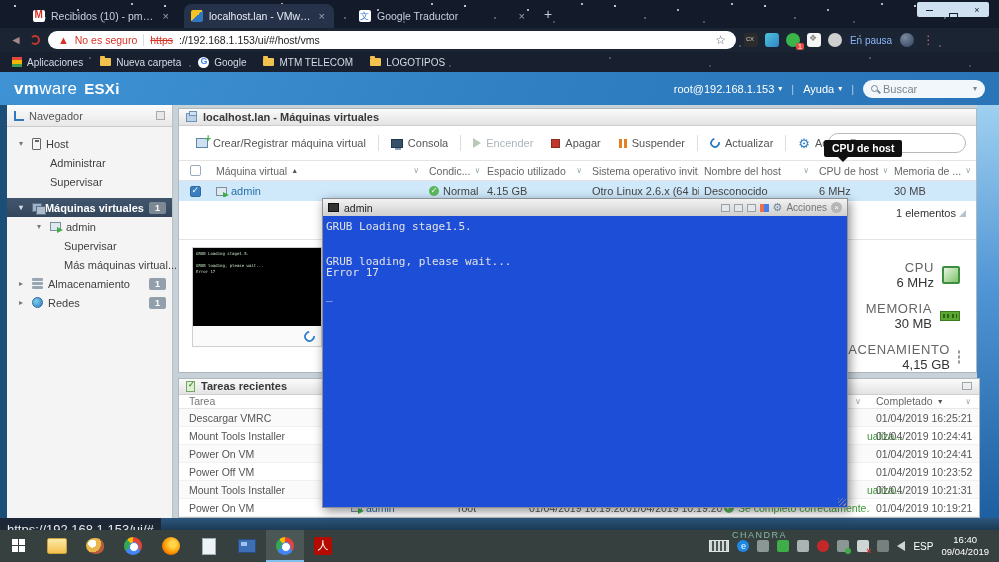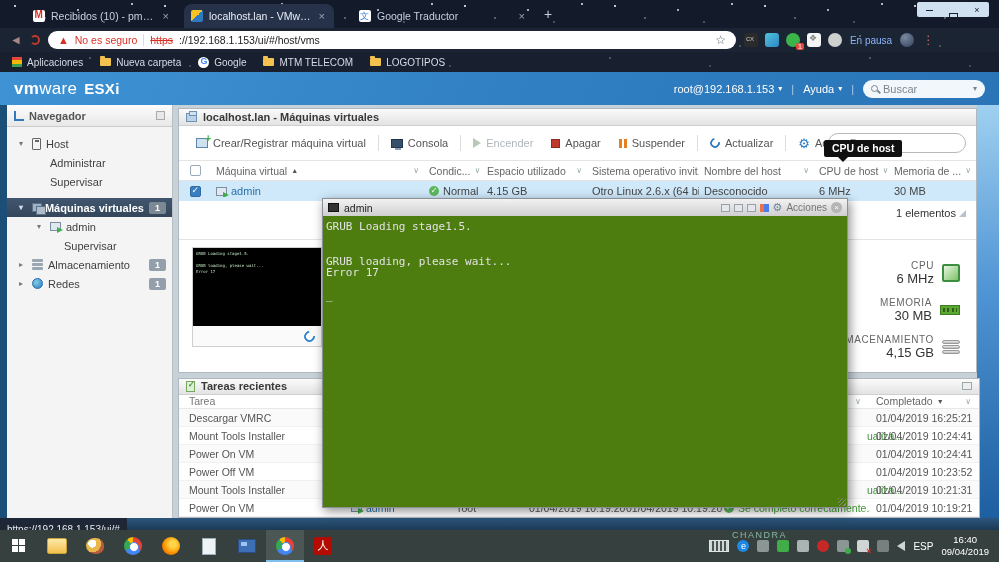--- a/index.html
+++ b/index.html
@@ -69,21 +69,21 @@
 .hdr-search{width:122px;height:18px;background:#f2f7fb;border-radius:9px;display:flex;align-items:center;gap:5px;padding:0 8px;color:#7a868f}
 .mag-icon{width:7px;height:7px;border:1.5px solid #7a868f;border-radius:50%;position:relative;flex:0 0 auto}
 .mag-icon::after{content:"";position:absolute;left:5px;top:5px;width:4px;height:1.5px;background:#7a868f;transform:rotate(45deg)}
 .hdr-search .hdr-caret{margin-left:auto;color:#7a868f}
 
 
 .esxi-body{position:relative;height:413px;background:#c7d1d8}
 .desktop-strip{position:absolute;right:0;top:0;bottom:0;width:22px;background:linear-gradient(180deg,#9fd0f0 0%,#4f94d4 45%,#1d5fa0 100%)}
 .nav-strip{position:absolute;left:0;top:0;bottom:0;width:7px;background:#1c4f77}
 .nav-panel{position:absolute;left:7px;top:0;bottom:0;width:166px;background:#f4f4f4;border-right:1px solid #b8c0c6;font-size:11px;color:#3f3f3f}
-.nav-header{height:22px;background:linear-gradient(#fcfcfc,#e8e8e8);border-bottom:1px solid #ccc;display:flex;align-items:center;gap:5px;padding:0 7px;font-weight:bold;color:#555}
+.nav-header{height:22px;background:linear-gradient(#fcfcfc,#e8e8e8);border-bottom:1px solid #ccc;display:flex;align-items:center;gap:5px;padding:0 7px;font-weight:normal;color:#555}
 .tree-icon{width:10px;height:10px;border-left:2px solid #2e79c0;border-bottom:2px solid #2e79c0}
 .pin-icon{margin-left:auto;width:9px;height:9px;border:1px solid #aaa;background:#e8e8e8}
 .nav-scroll{padding-top:7px}
 .nav-item{height:19px;display:flex;align-items:center;gap:5px;padding-right:6px;cursor:default;white-space:nowrap}
 .nav-item.lvl1{padding-left:12px}.nav-item.lvl2{padding-left:30px}.nav-item.lvl3{padding-left:44px}
 .nav-item.selected{background:linear-gradient(#41566e,#33465b);color:#fff;font-weight:bold}
 .nav-arrow{font-size:8px;color:#777;width:8px;flex:0 0 8px}
 .nav-item.selected .nav-arrow{color:#d7dee6}
 .nav-gap{height:7px}
 .badge{margin-left:auto;background:#93a0ac;color:#fff;border-radius:2px;font-size:9px;line-height:12px;padding:0 6px;font-weight:bold}
@@ -136,21 +136,21 @@
 .grip{width:0;height:0;border-left:7px solid transparent;border-bottom:7px solid #b9c2c9}
 .vm-divider{height:1px;background:#e3e3e3;margin-top:14px}
 .vm-content{flex:1;position:relative}
 .preview{position:absolute;left:13px;top:7px;width:130px;height:100px;border:1px solid #cfcfcf;display:flex;flex-direction:column}
 .preview-screen{flex:1;background:#000;font-family:"DejaVu Sans Mono",monospace;font-size:4px;line-height:6px;color:#bfe3bf;padding:3px;white-space:pre;overflow:hidden}
 .preview-bar{height:20px;background:#fafafa;display:flex;align-items:center;justify-content:flex-end;padding:0 6px}
 .refresh-big{width:11px;height:11px;border:2.5px solid #2f80d0;border-radius:50%;border-top-color:transparent;transform:rotate(40deg)}
 .stats{position:absolute;right:16px;top:20px;width:140px;display:flex;flex-direction:column;gap:11px}
 .stat{display:flex;align-items:center;justify-content:flex-end;gap:8px}
 .stat-text{text-align:right}
-.stat-label{font-size:10px;letter-spacing:.6px;color:#666}
+.stat-label{font-size:13px;letter-spacing:.6px;color:#666}
 .stat-value{font-size:13px;color:#333}
 .cpu-icon{width:18px;height:18px;background:linear-gradient(135deg,#e8f5e0,#7dc268);border:2px solid #3e8e41;border-radius:2px}
 .ram-icon{width:20px;height:10px;background:#5aa832;border:1px solid #3e7a20;position:relative}
 .ram-icon::after{content:"";position:absolute;left:2px;top:2px;right:2px;height:4px;background:repeating-linear-gradient(90deg,#2f5e16 0 2px,transparent 2px 4.5px)}
 .disk-icon{width:18px;height:15px;display:flex;flex-direction:column;gap:1px}
 .disk-icon i{flex:1;background:linear-gradient(#e8e8e8,#bdbdbd);border:1px solid #9a9a9a;border-radius:2px}
 
 
 .tasks-panel{position:absolute;left:178px;top:273px;width:802px;height:140px;background:#fff;border:1px solid #b0b8bf;display:flex;flex-direction:column;font-size:10.5px}
 .tasks-title{height:17px;background:linear-gradient(#fbfbfb,#e3e3e3);border-bottom:1px solid #cfcfcf;display:flex;align-items:center;gap:6px;padding:0 7px;font-weight:bold;color:#383838;font-size:11px}
@@ -172,30 +172,30 @@
 
 .console{position:absolute;left:322px;top:198px;width:526px;height:310px;z-index:40;box-shadow:2px 3px 10px rgba(0,0,0,.45);border:1px solid #8a9096}
 .console-title{height:17px;background:linear-gradient(#f2f2f2,#cfcfcf);display:flex;align-items:center;gap:5px;padding:0 5px;font-size:10.5px;color:#222}
 .ctl-monitor{width:11px;height:9px;background:#333;border:1px solid #111}
 .console-title .right{margin-left:auto;display:flex;align-items:center;gap:4px}
 .ctl-sq{width:9px;height:8px;border:1px solid #98a0a8;background:#e4e8ec}
 .ctl-flag{width:9px;height:8px;background:linear-gradient(90deg,#e8734a 50%,#4a7de8 50%)}
 .ctl-gear{color:#6d87a0;font-size:11px;line-height:1}
 .ctl-actions{color:#777;font-size:10px}
 .ctl-close{width:11px;height:11px;border-radius:50%;background:#b5b5b5;color:#fff;font-size:8px;line-height:11px;text-align:center}
-.console-body{position:absolute;top:17px;left:0;right:0;bottom:0;background:#4d7c0f;font-family:"DejaVu Sans Mono",monospace;font-size:11px;line-height:11.5px;color:#e2e2e2;padding:5px 3px;white-space:pre}
+.console-body{position:absolute;top:17px;left:0;right:0;bottom:0;background:#1d4ed8;font-family:"DejaVu Sans Mono",monospace;font-size:11px;line-height:11.5px;color:#e2e2e2;padding:5px 3px;white-space:pre}
 .console-grip{position:absolute;right:1px;bottom:1px;width:8px;height:8px;background:repeating-linear-gradient(135deg,#888 0 1px,transparent 1px 3px)}
 
 
 .tooltip{position:absolute;left:824px;top:140px;z-index:60;background:#101010;color:#fff;font-size:10.5px;font-weight:bold;padding:2px 8px 3px;border-radius:2px;white-space:nowrap}
 .tooltip::after{content:"";position:absolute;left:14px;bottom:-5px;border-left:5px solid transparent;border-right:5px solid transparent;border-top:5px solid #101010}
 
 
 .bottom-bar{position:relative;height:12px;background:linear-gradient(#2c567c,#1c3a55)}
-.status-tip{position:absolute;left:0;top:0;height:22px;background:#1d2735;color:#e8eaed;font-size:10px;display:flex;align-items:center;padding:0 7px;white-space:nowrap}
+.status-tip{position:absolute;left:0;top:0;height:22px;background:#1d2735;color:#e8eaed;font-size:13px;display:flex;align-items:center;padding:0 7px;white-space:nowrap}
 
 
 .taskbar{position:relative;height:32px;background:#36413f;display:flex;align-items:center}
 .tb-item{width:38px;height:32px;display:flex;align-items:center;justify-content:center;flex:0 0 auto}
 .tb-item.active{background:#4a5755;box-shadow:inset 0 -2px 0 #7fc0ee}
 .win-logo{width:14px;height:14px;display:grid;grid-template-columns:6px 6px;grid-template-rows:6px 6px;gap:1px}
 .win-logo i{background:#fff}
 .explorer-ic{width:20px;height:16px;background:linear-gradient(#ffe9a8,#f2c14e);border:1px solid #caa23c;border-radius:2px}
 .paint-ic{width:18px;height:16px;background:radial-gradient(circle at 35% 35%,#fff 25%,#e8b84a 26% 55%,#b85c3a 56%);border-radius:50% 50% 45% 55%}
 .chrome-ic{width:18px;height:18px;border-radius:50%;background:conic-gradient(#ea4335 0 33%,#4285f4 33% 66%,#34a853 66% 89%,#fbbc05 89%);position:relative}
@@ -357,20 +357,24 @@
           </div>
           <div class="nav-item lvl2">
             <span class="nav-arrow">▾</span>
             <span class="vm-green-icon"></span>
             <span>admin</span>
           </div>
           <div class="nav-item lvl3">
             <span class="nav-arrow"></span>
             <span>Supervisar</span>
           </div>
+          <div class="nav-item lvl3">
+            <span class="nav-arrow"></span>
+            <span>Más máquinas virtual...</span>
+          </div>
           <div class="nav-item lvl1">
             <span class="nav-arrow">▸</span>
             <span class="storage-icon">
               <i></i>
               <i></i>
               <i></i>
             </span>
             <span>Almacenamiento</span>
             <span class="badge">1</span>
           </div>

